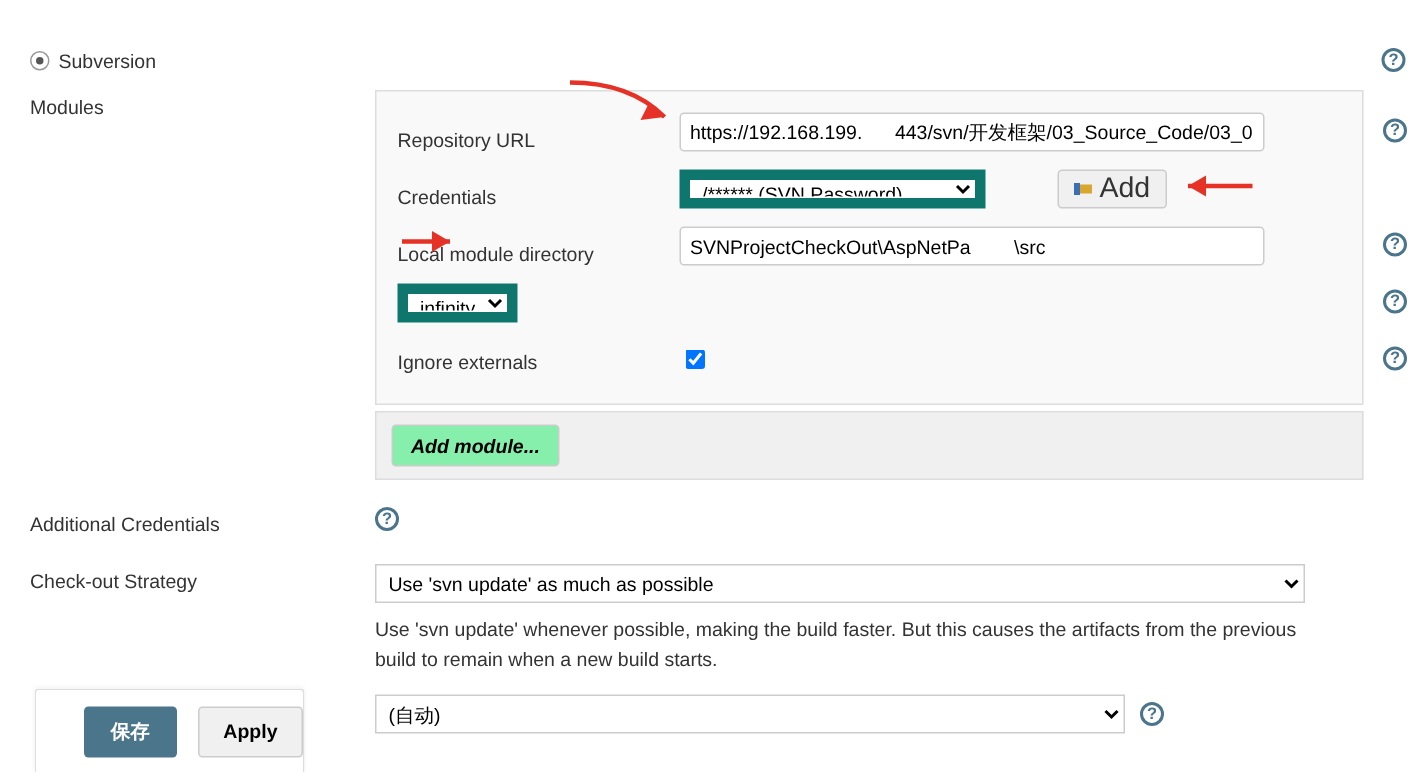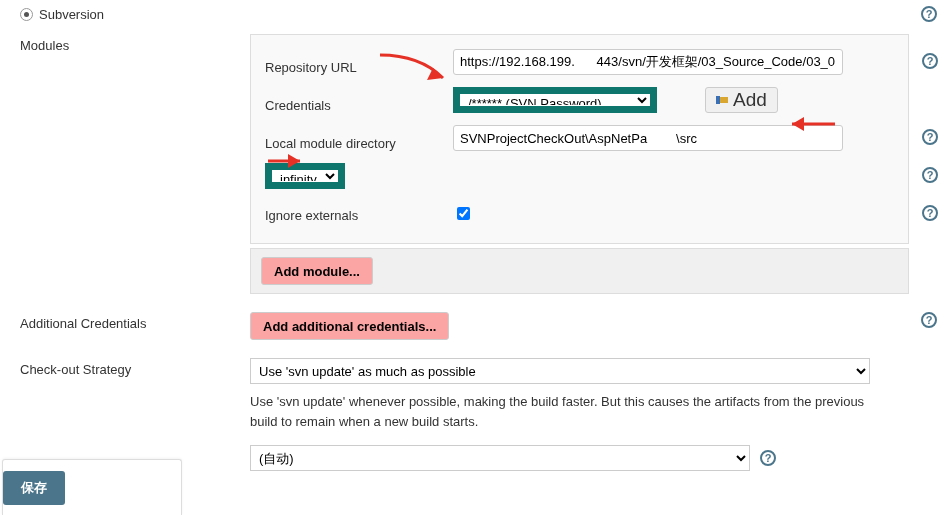--- a/index.html
+++ b/index.html
@@ -10,21 +10,21 @@
     color: #333;
     background: #fff;
     width: 949px;
     height: 515px;
     position: relative;
     overflow: hidden;
   }
   .main { padding: 0 0 0 20px; }
   .row { display: flex; align-items: flex-start; padding: 4px 0; min-height: 28px; }
   .row-top { padding-top: 6px; }
-  .radio-row { display: flex; align-items: center; gap: 6px; padding: 6px 0; }
+  .radio-row { display: flex; align-items: center; gap: 6px; padding: 6px 0; margin-top: 26px; }
   .radio-dot {
     width: 13px; height: 13px; border-radius: 50%;
     border: 1px solid #999; position: relative; background: #fff;
   }
   .radio-dot.checked::after {
     content: ""; position: absolute; width: 5px; height: 5px;
     background: #555; border-radius: 50%; top: 3px; left: 3px;
   }
   .help {
     width: 16px; height: 16px; border-radius: 50%;
@@ -69,36 +69,36 @@
     background: linear-gradient(#3b6fb5,#3b6fb5) left/4px 8px no-repeat,
                 linear-gradient(#d9a72f,#d9a72f) right/8px 6px no-repeat;
     display:inline-block;
   }
   .checkbox { width:13px; height:13px; }
   .add-module-bar {
     margin: 4px 40px 0 0; padding:8px 10px;
     background:#f0f0f0; border:1px solid #ddd;
   }
   .btn-grey {
-    border:1px solid #ccc; background:#fca5a5; height:28px;
-    padding:0 12px; font-size:13px; cursor:pointer; border-radius:3px;
+    border:1px solid #ccc; background:#86efac; height:28px;
+    padding:0 12px; font-size:13px; cursor:pointer; border-radius:3px;font-style:italic;
   }
   .btn-grey.bold { font-weight:bold; }
   .full-width-select {
     width: 620px; height:26px; border:1px solid #ccc; font-size:13px;
     background:#fff;
   }
   .strategy-desc {
     margin: 8px 40px 0 0; color:#333; line-height:1.5; width:620px;
   }
   .footer-box {
-    position:absolute; left:2px; bottom:0;
+    position:absolute; left:23px; bottom:0;
     width:180px; height:56px; border:1px solid #ddd; border-bottom:none;
     background:#fff; border-radius:3px 3px 0 0;
-    display:flex; gap:14px; align-items:center; justify-content:flex-start;
+    display:flex; gap:14px; align-items:center; justify-content:flex-end;
     box-shadow: 0 -1px 3px rgba(0,0,0,.05);
   }
   .primary-btn {
     background:#4b758b; color:#fff; border:none;
     height:34px; padding:0 18px; font-weight:bold; border-radius:3px;
     cursor:pointer; font-size:13px;
   }
   .secondary-btn {
     background:#f0f0f0; border:1px solid #ccc; height:34px;
     padding:0 16px; font-weight:bold; border-radius:3px; cursor:pointer;
@@ -168,23 +168,20 @@
       </div>
 
       <div class="add-module-bar">
         <button class="btn-grey bold">Add module...</button>
       </div>
     </div>
   </div>
 
   <div class="row" style="margin-top:10px;">
     <div class="label-col">Additional Credentials</div>
-    <div style="flex:1;">
-      <button class="btn-grey bold">Add additional credentials...</button>
-    </div>
     <span class="help" style="margin-right:12px;">?</span>
   </div>
 
   <div class="row" style="margin-top:10px;justify-content:flex-end;">
     <div class="label-col">Check-out Strategy</div>
     <div style="flex:1;">
       <select class="full-width-select" style="width:100%; max-width:620px;">
         <option>Use 'svn update' as much as possible</option>
       </select>
       <div class="strategy-desc">Use 'svn update' whenever possible, making the build faster. But this causes the artifacts from the previous build to remain when a new build starts.</div>
@@ -214,13 +211,14 @@
 </div>
 <div class="arrow" style="left:266px; top:150px;">
   <svg width="46" height="22">
       <path d="M2 11 L34 11" stroke="#e53126" stroke-width="3" fill="none"></path>
       <polygon points="34,11 22,4 22,18" fill="#e53126"></polygon>
     </svg>
 </div>
 
 <div class="footer-box">
   <button class="primary-btn">保存</button>
+  <button class="secondary-btn">Apply</button>
 </div>
 
 </body></html>

